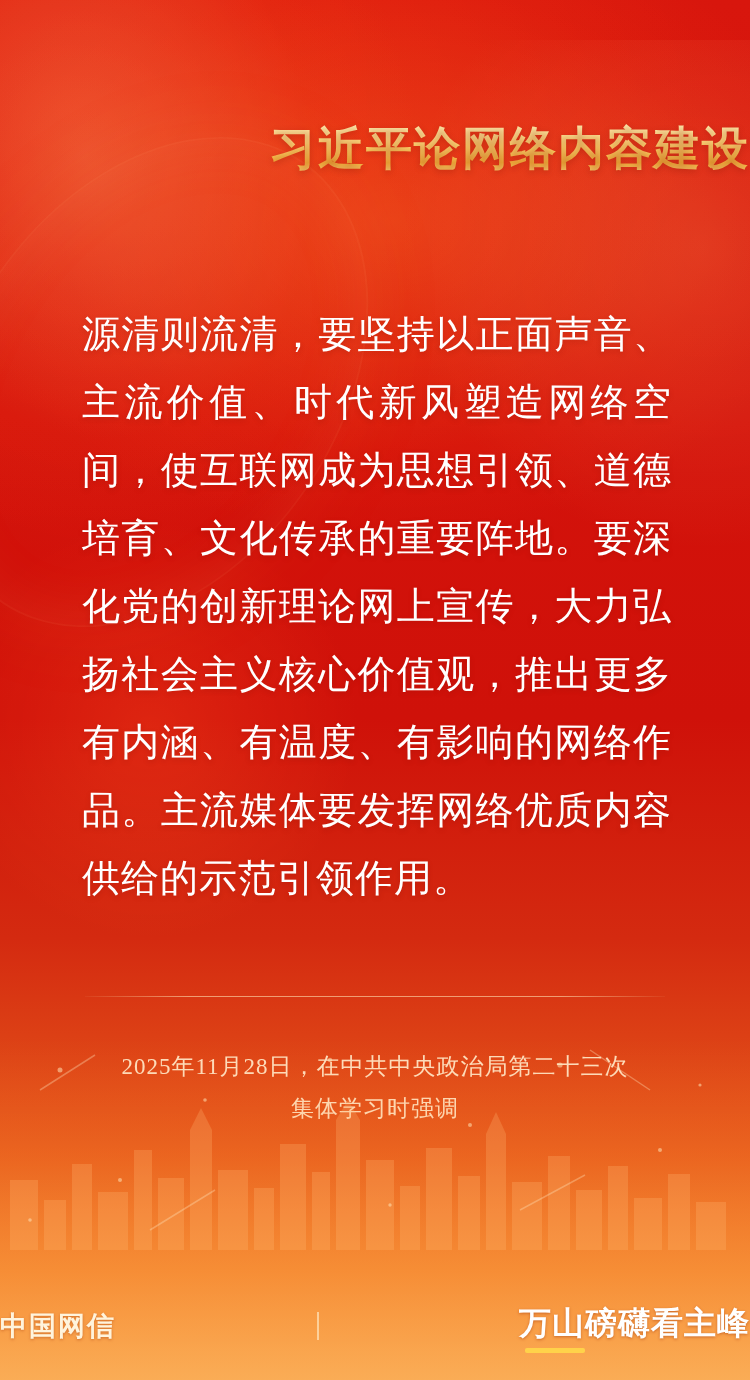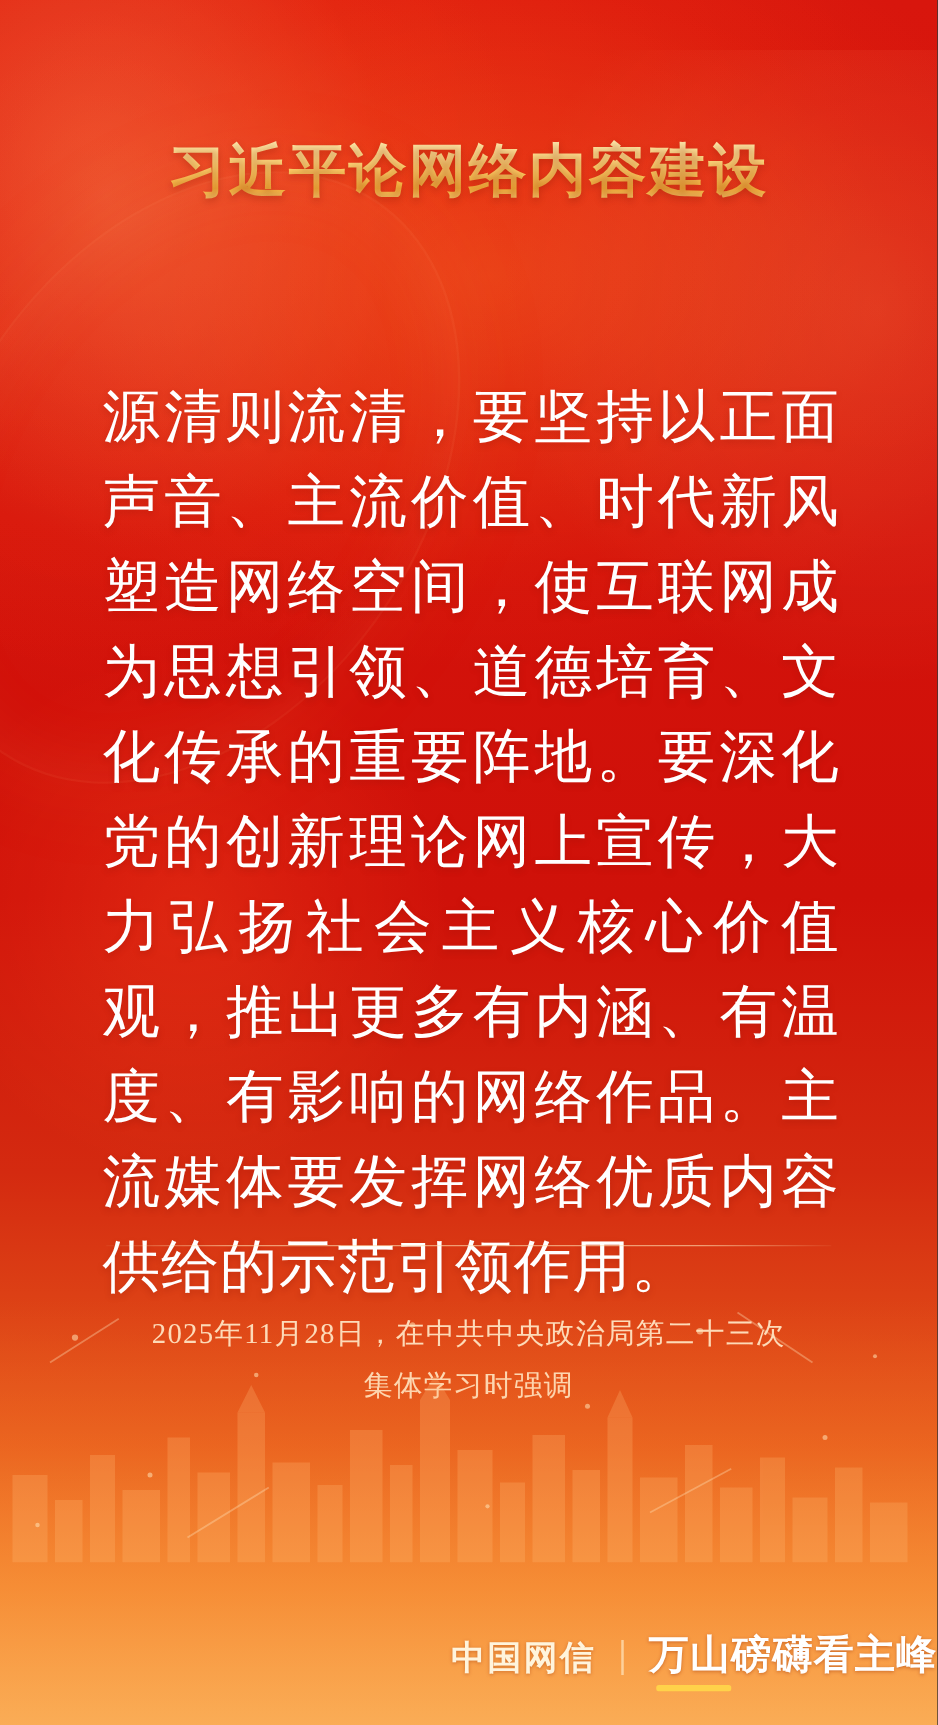--- a/index.html
+++ b/index.html
@@ -45,24 +45,24 @@
     box-shadow:
       inset 0 0 60px rgba(255,170,110,0.10),
       0 0 80px rgba(255,120,50,0.10);
     transform: rotate(18deg) skewX(-8deg);
     pointer-events: none;
   }
 
   
   .title-wrap {
     position: absolute;
-    top: 106px;
+    top: 118px;
     left: 0;
     width: 100%;
-    text-align: center;
+    text-align: right;
   }
   .title {
     display: inline-block;
     font-family: "Liberation Sans", "DejaVu Sans", sans-serif;
     font-weight: bold;
     font-size: 46px;
     letter-spacing: 2px;
     color: #ffd878;
     background: linear-gradient(180deg, #fff1c0 0%, #ffd169 48%, #f6b23c 72%, #ffe49a 100%);
     -webkit-background-clip: text;
@@ -71,21 +71,21 @@
     text-shadow: 0 2px 6px rgba(120,20,0,0.28);
   }
 
   
   .quote {
     position: absolute;
     top: 300px;
     left: 82px;
     width: 590px;
     color: #ffffff;
-    font-size: 46px;
+    font-size: 38px;
     line-height: 68px;
     letter-spacing: 1px;
     font-family: "Liberation Serif", "DejaVu Serif", serif;
     text-align: justify;
     text-shadow: 0 2px 5px rgba(130,20,0,0.25);
   }
 
   
   .divider {
     position: absolute;
@@ -131,21 +131,21 @@
   .sparks { position: absolute; left:0; bottom:90px; width:750px; height:260px; pointer-events:none; }
 
   
   .footer {
     position: absolute;
     bottom: 30px;
     left: 0;
     width: 100%;
     display: flex;
     align-items: center;
-    justify-content: flex-end;
+    justify-content: space-between;
     gap: 20px;
   }
   .footer-left {
     font-family: "Liberation Sans", "DejaVu Sans", sans-serif;
     font-weight: bold;
     font-size: 27px;
     letter-spacing: 2px;
     color: #fff4dc;
     text-shadow: 0 1px 3px rgba(150,40,0,0.4);
   }

